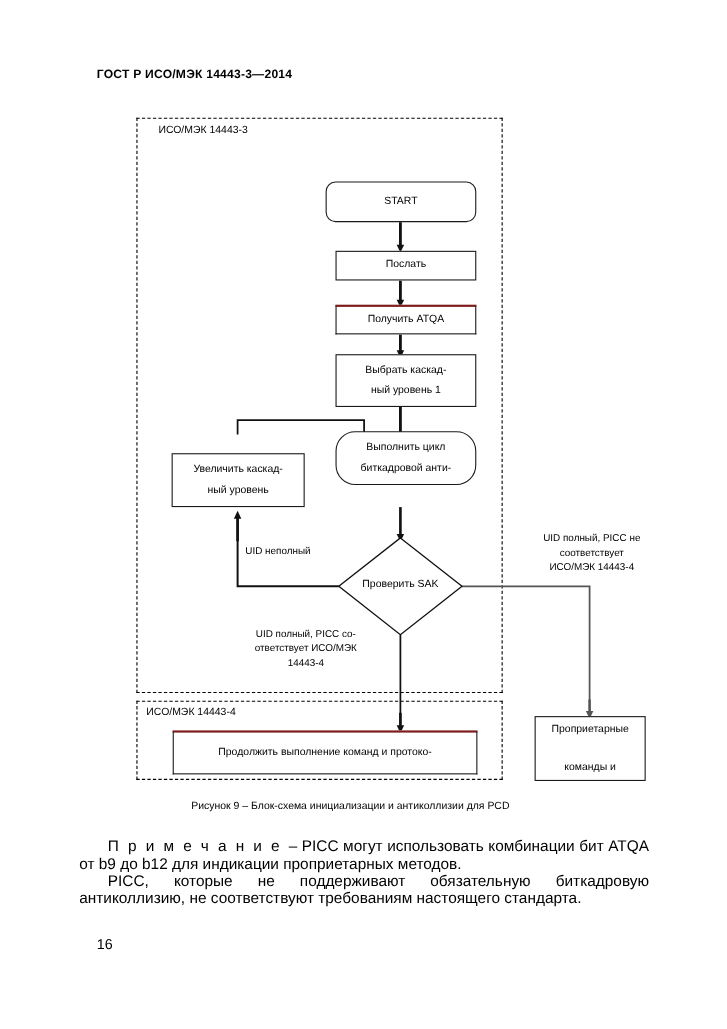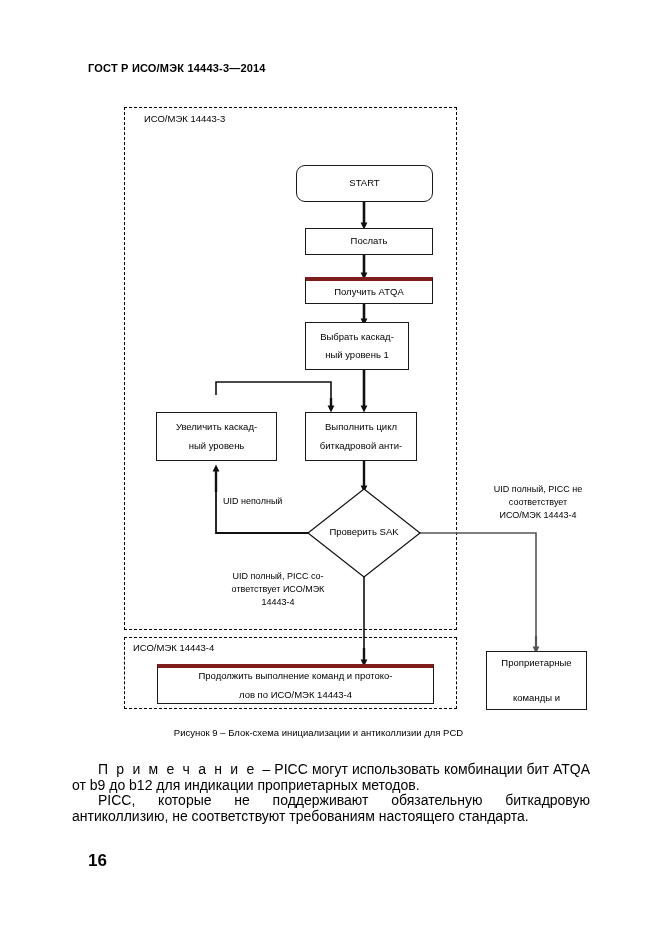--- a/index.html
+++ b/index.html
@@ -71,21 +71,21 @@
     justify-content: center;
     text-align: center;
     font-size: 9.5px;
     line-height: 1.9;
     color: #000;
   }
   .node.rounded {
     border-radius: 9px;
   }
   .node.shadow-top {
-    border-top: 4px solid #7f1d1d;
+    border-top: 2px solid #7f1d1d;
   }
   .node .line { display: block; width: 100%; }
 
   .edge-label {
     position: absolute;
     font-size: 9px;
     line-height: 1.45;
     text-align: center;
     white-space: pre-line;
     color: #000;
@@ -127,22 +127,22 @@
     text-align: justify;
     text-indent: 26px;
   }
   .spaced {
     letter-spacing: 2.1px;
   }
   .page-number {
     position: absolute;
     left: 88px;
     top: 851px;
-    font-size: 17px;
-    font-weight: bold;
+    font-size: 13px;
+    font-weight: normal;
   }
 </style>
 </head>
 <body>
 
 <div class="page">
 
   <div class="header-title">ГОСТ Р ИСО/МЭК 14443-3—2014</div>
 
   <div class="diagram">
@@ -193,40 +193,39 @@
     </div>
 
     <div class="node rounded" style="left:296px; top:165px; width:137px; height:37px;">
       <span class="line">START</span>
     </div>
 
     <div class="node shadow-top" style="left:305px; top:277px; width:128px; height:27px;">
       <span class="line">Получить ATQA</span>
     </div>
 
-    <div class="node" style="left:305px; top:322px; width:104px; height:48px;">
+    <div class="node" style="left:305px; top:322px; width:128px; height:48px;">
       <span class="line">Выбрать каскад-</span>
       <span class="line">ный уровень 1</span>
     </div>
 
     <div class="node" style="left:156px; top:412px; width:121px; height:49px;">
       <span class="line">Увеличить каскад-</span>
       <span class="line">ный уровень</span>
     </div>
 
-    <div class="node" style="left:305px; top:412px; width:112px; height:49px;">
+    <div class="node" style="left:305px; top:392px; width:128px; height:49px;border-radius:18px;">
       <span class="line">Выполнить цикл</span>
       <span class="line">биткадровой анти-</span>
     </div>
 
     <div class="diamond-text" style="left:309px; top:526px; width:110px;">Проверить SAK</div>
 
     <div class="node shadow-top" style="left:157px; top:664px; width:277px; height:40px;">
       <span class="line">Продолжить выполнение команд и протоко-</span>
-      <span class="line">лов по ИСО/МЭК 14443-4</span>
     </div>
 
     <div class="node" style="left:486px; top:651px; width:101px; height:59px;gap:16px;">
       <span class="line">Проприетарные</span>
       <span class="line">команды и</span>
     </div>
 
     <div class="edge-label" style="left:223px; top:495px; width:110px; text-align:left;">UID неполный</div>
 
     <div class="edge-label" style="left:198px; top:570px; width:160px;">UID полный, PICC со-

